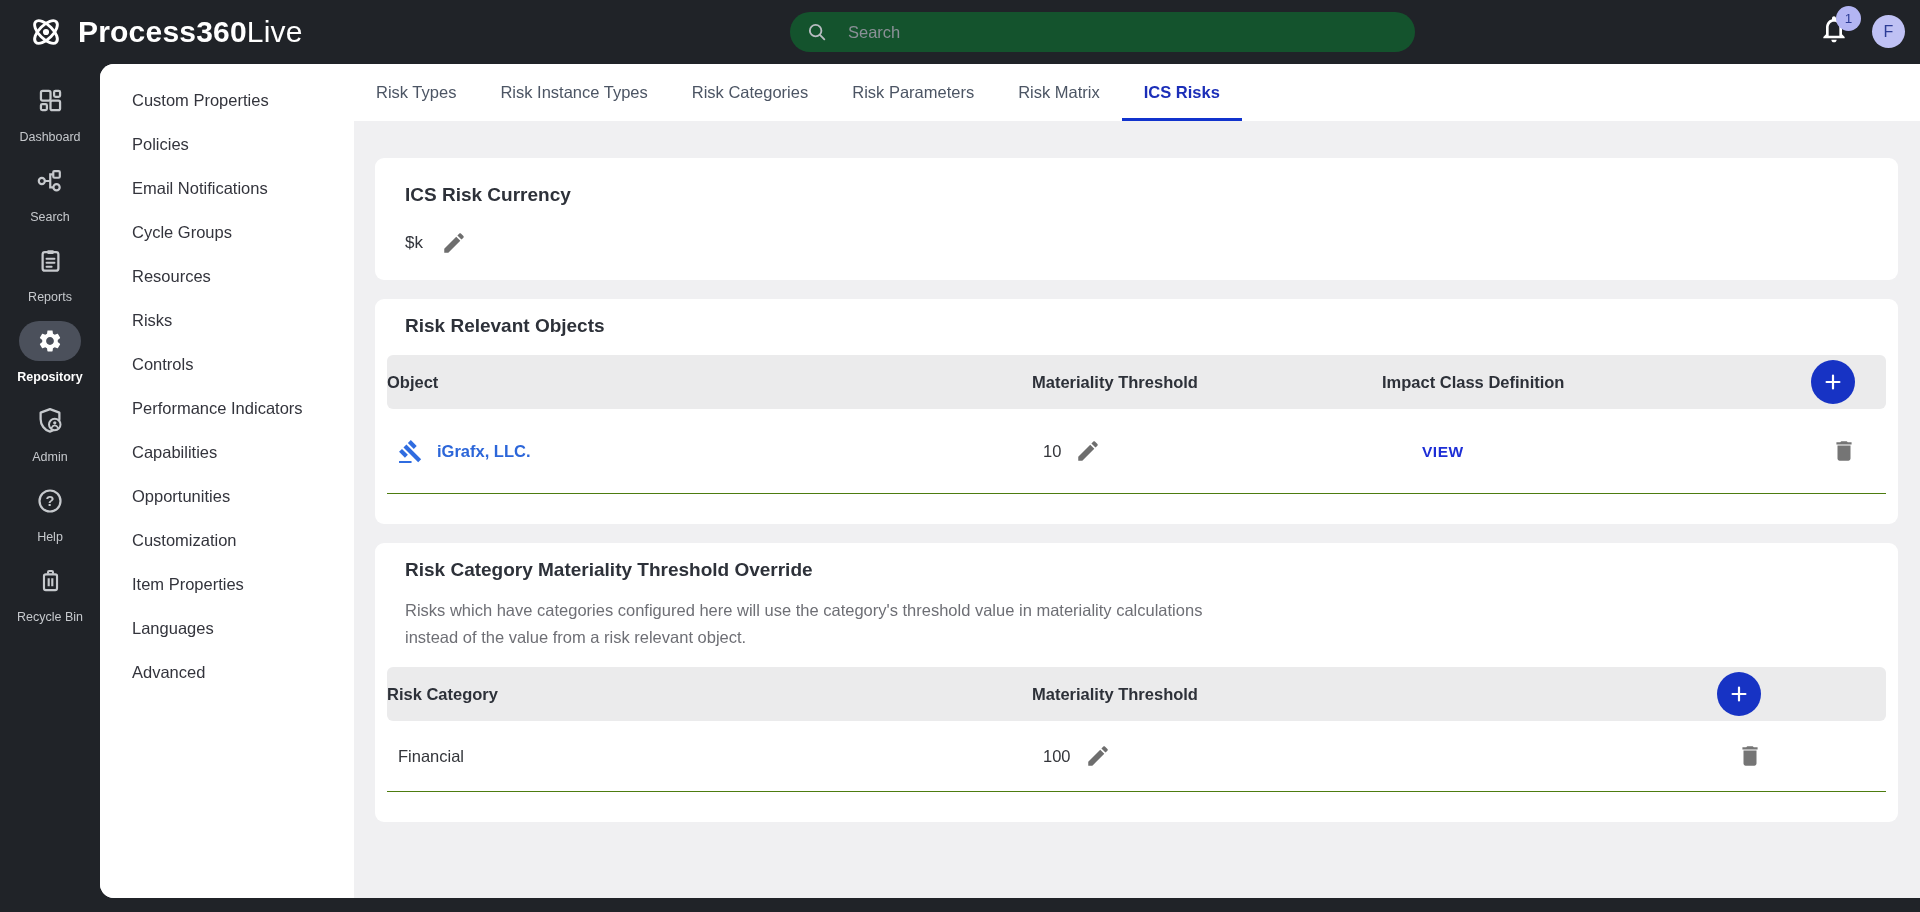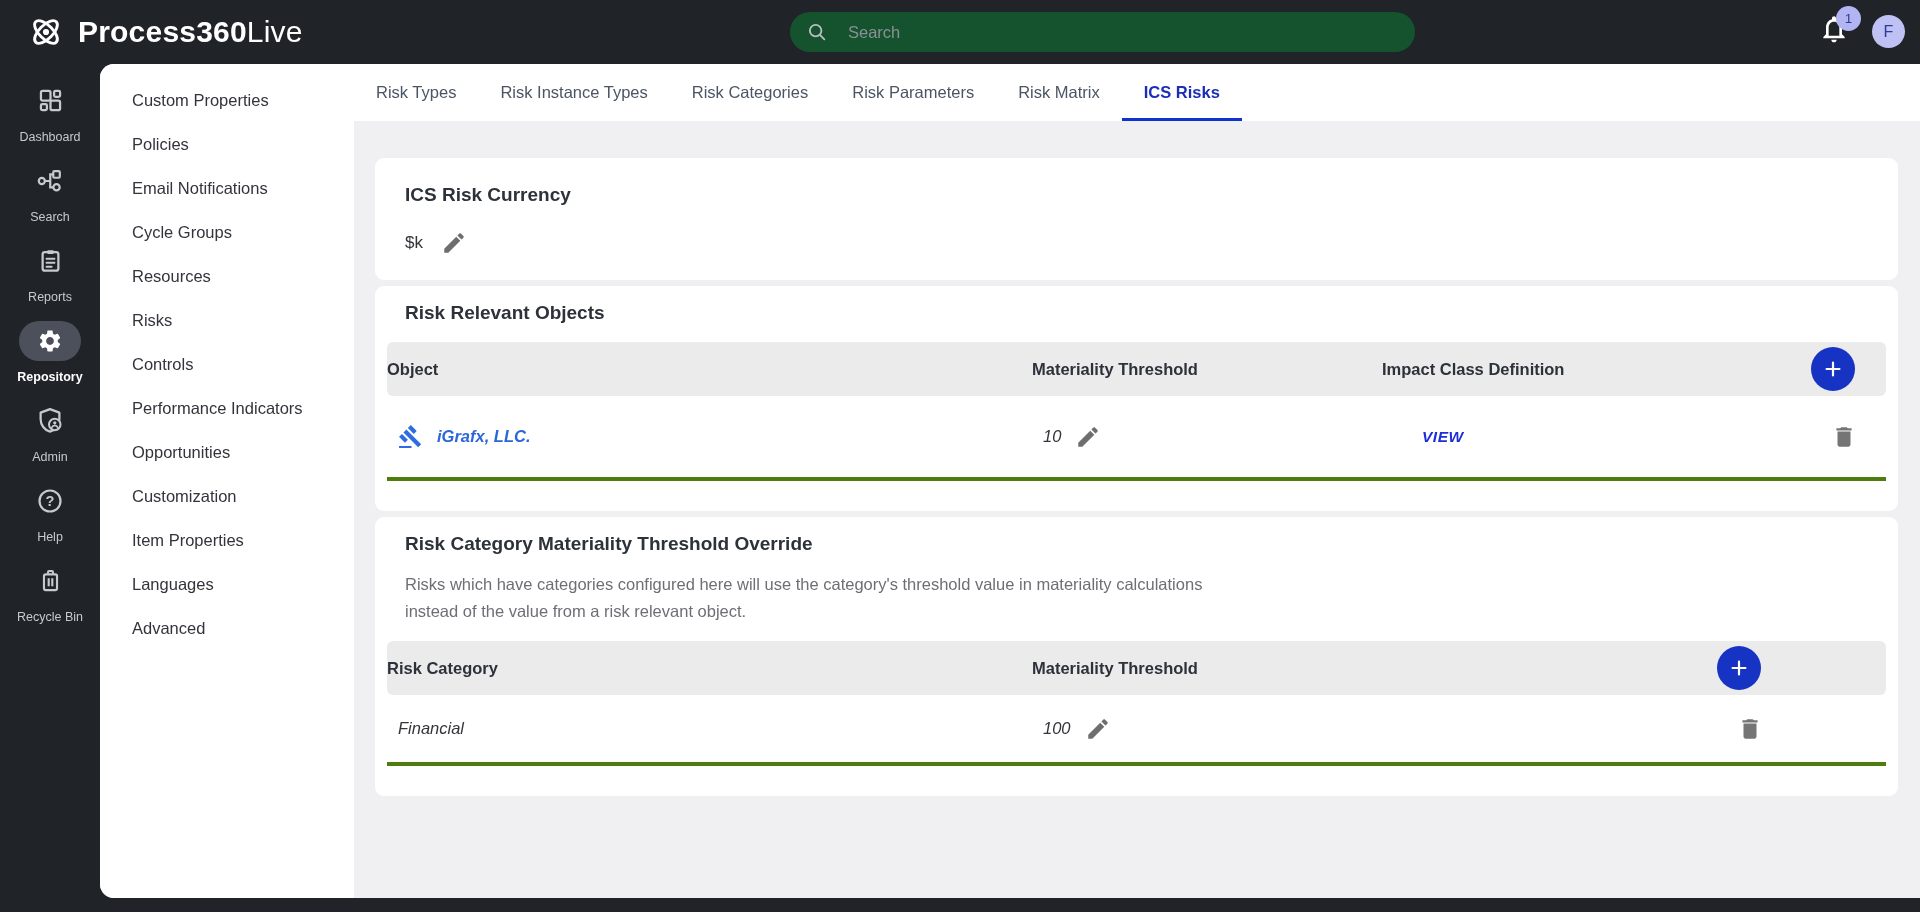--- a/index.html
+++ b/index.html
@@ -74,21 +74,21 @@
   }
   .tab.active { color:#1b2eb8; font-weight:700; }
   .tab.active::after {
     content:""; position:absolute; left:0; right:0; bottom:0; height:3.5px; background:#1133cd;
   }
 
   .content {
     position:absolute; left:254px; top:57px; right:0; bottom:0;
     background:#f0f0f2; padding:37px 22px 0 21px; overflow:hidden;
   }
-  .card { background:#ffffff; border-radius:9px; margin-bottom:6px; }
+  .card { background:#ffffff; border-radius:9px; margin-bottom:19px; }
   .card-title { font-size:19px; font-weight:700; color:#2d3139; line-height:30px; }
 
   
   .card-currency { padding:22px 30px; height:122px; }
   .currency-row { margin-top:16px; display:flex; align-items:center; gap:18px; height:34px; }
   .currency-value { font-size:17px; color:#32353c; }
 
   
   .card-table { padding:12px 12px 30px 12px; }
   .card-table .card-title { margin:0 18px; }
@@ -98,21 +98,21 @@
   }
   .tbl-head {
     margin-top:14px; height:54px; background:#ebebec; border-radius:6px;
     display:grid; align-items:center; 
     font-size:16.5px; font-weight:700; color:#2d3139;
   }
   .grid3 { grid-template-columns:645px 350px 406px 90px; }
   .grid2 { grid-template-columns:645px 662px 90px; }
   .tbl-row {
     height:85px; display:grid; align-items:center; padding-left:11px;
-    border-bottom:4px solid #4d7c0f; font-size:16.5px; color:#33353a;font-style:italic;
+    border-bottom:1px solid #4d7c0f; font-size:16.5px; color:#33353a;
   }
   .cell-flex { display:flex; align-items:center; gap:14px; }
   .obj-link { color:#2c66d9; font-weight:700; text-decoration:none; cursor:pointer; }
   .view-link {
     margin-left:29px; color:#1d2ed6; font-weight:700; font-size:15.5px;
     letter-spacing:.5px; cursor:pointer;
   }
   .plus-btn {
     width:44px; height:44px; border-radius:50%; background:#1733c4; border:none;
     display:flex; align-items:center; justify-content:center; cursor:pointer; justify-self:center;
@@ -247,20 +247,21 @@
 
   <div class="sidenav">
     <div class="sidenav-item">Custom Properties</div>
     <div class="sidenav-item">Policies</div>
     <div class="sidenav-item">Email Notifications</div>
     <div class="sidenav-item">Cycle Groups</div>
     <div class="sidenav-item">Resources</div>
     <div class="sidenav-item">Risks</div>
     <div class="sidenav-item">Controls</div>
     <div class="sidenav-item">Performance Indicators</div>
+    <div class="sidenav-item">Capabilities</div>
     <div class="sidenav-item">Opportunities</div>
     <div class="sidenav-item">Customization</div>
     <div class="sidenav-item">Item Properties</div>
     <div class="sidenav-item">Languages</div>
     <div class="sidenav-item">Advanced</div>
   </div>
 
   <div class="tabstrip">
     <div class="tab">Risk Types</div>
     <div class="tab">Risk Instance Types</div>

